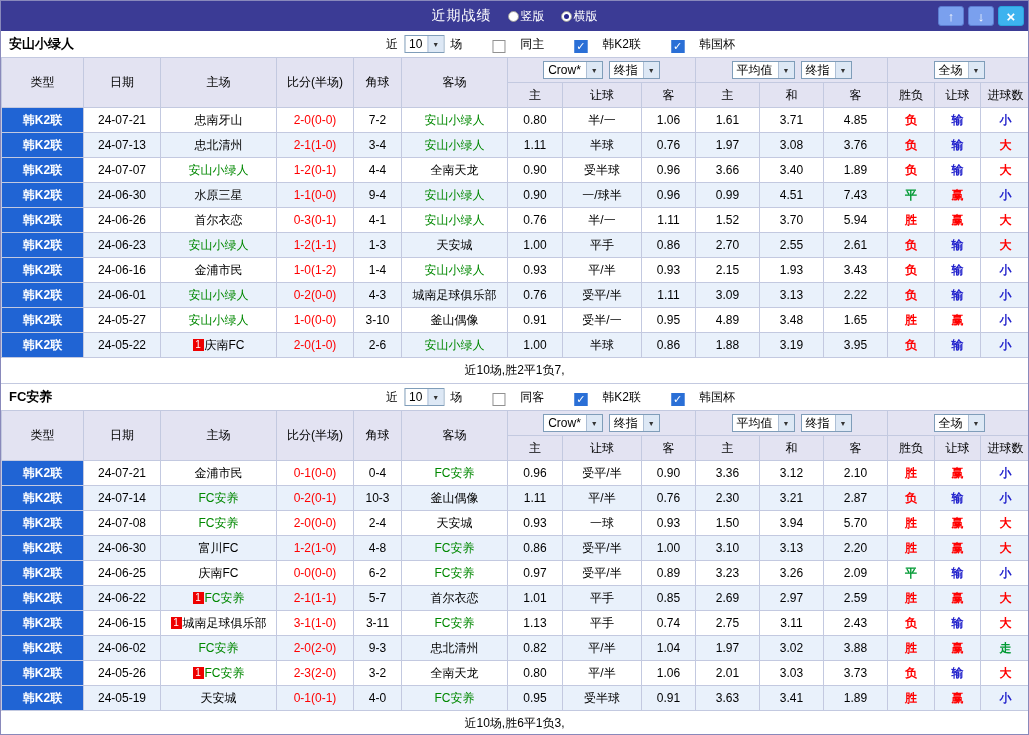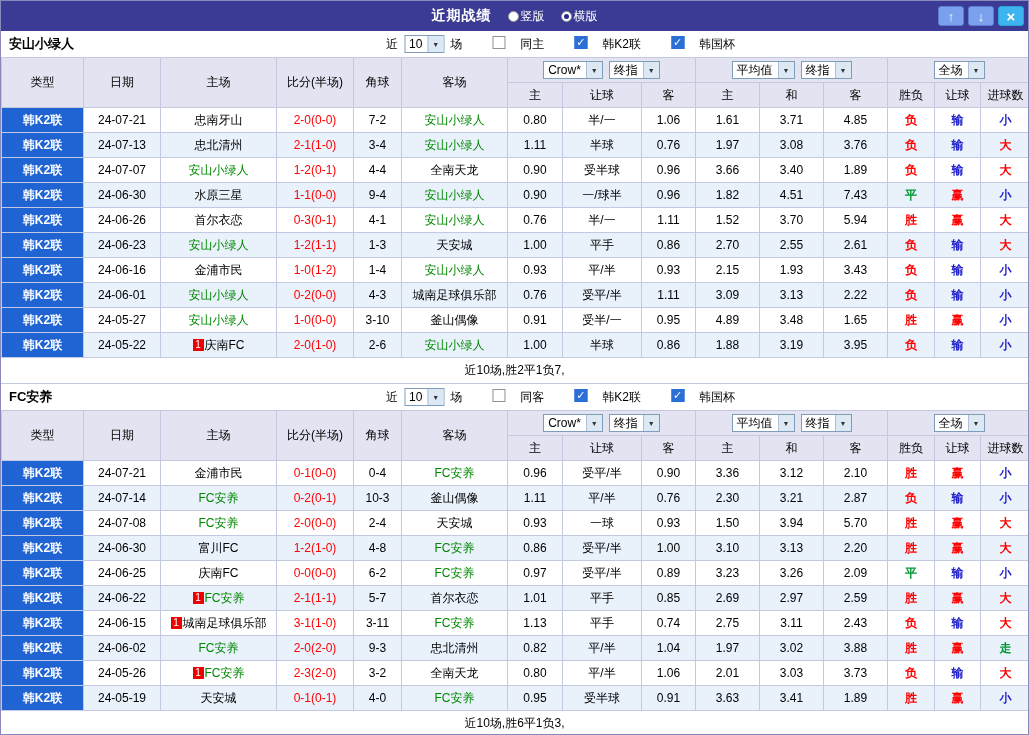--- a/index.html
+++ b/index.html
@@ -2,34 +2,34 @@
 <html style="--titlebar-bg: #3b3b95; --type-bg: #2064d4; --row-alt: #e9f1fb; --grid: #c3c9e0; --header-bg: #e3e3f2; --team-green: #008800; --score-red: #ff0000; --stat-red: #e60000; --updown-btn: #7aa0ee; --close-btn: #3db3ef; --check-blue: #2a6fd6; --badge-red: #ee0000;"><head>
 <meta charset="utf-8">
 <style>
   *{box-sizing:border-box;}
   html,body{margin:0;padding:0;background:#fff;font-family:"Liberation Sans","DejaVu Sans",sans-serif;}
   .app{width:1029px;height:735px;border:1px solid #8989bb;overflow:hidden;background:#fff;}
 
   
   .titlebar{position:relative;height:30px;background:var(--titlebar-bg);color:#fff;}
   .title-group{position:absolute;left:50%;top:50%;transform:translate(-50%,-50%);display:flex;align-items:center;gap:16px;white-space:nowrap;}
-  .title{font-size:14px;font-weight:bold;letter-spacing:1px;text-align:right;}
+  .title{font-size:14px;font-weight:normal;letter-spacing:1px;text-align:right;}
   .radio-opt{display:inline-flex;align-items:center;gap:2px;font-size:12px;cursor:pointer;}
   .radio{width:11px;height:11px;border-radius:50%;background:#fff;border:1px solid #999;position:relative;display:inline-block;}
   .radio.on::after{content:"";position:absolute;left:2px;top:2px;width:5px;height:5px;border-radius:50%;background:#28288f;}
   .winbtns{position:absolute;right:4px;top:50%;transform:translateY(-50%);display:flex;gap:4px;}
   .wbtn{width:26px;height:20px;display:flex;align-items:center;justify-content:center;border-radius:3px;color:#fff;font-size:13px;font-weight:bold;cursor:pointer;line-height:1;}
   .wbtn.updown{background:var(--updown-btn);border:1px solid #5b7cd0;}
   .wbtn.closebtn{background:var(--close-btn);border:1px solid #29a3dc;font-size:15px;}
 
   
   .filterbar{position:relative;height:26px;background:#fff;}
   .team-name{position:absolute;left:8px;top:50%;transform:translateY(-50%);font-size:13px;font-weight:bold;color:#000;}
   .filters{position:absolute;left:calc(50% + 46px);top:50%;transform:translate(-50%,-50%);display:flex;align-items:center;gap:6px;font-size:12px;white-space:nowrap;color:#000;}
-  .chk{display:inline-flex;align-items:flex-start;gap:15px;cursor:pointer;padding-left:24px;}
+  .chk{display:inline-flex;align-items:flex-end;gap:15px;cursor:pointer;padding-left:24px;}
   .checkbox{width:13px;height:13px;border:1px solid #919191;background:#fff;display:inline-block;position:relative;}
   .checkbox.on{background:var(--check-blue);border-color:var(--check-blue);}
   .checkbox.on::after{content:"✓";position:absolute;color:#fff;font-size:11px;left:1px;top:-1px;}
 
   
   .sel{display:inline-flex;align-items:center;height:18px;border:1px solid #7f9db9;background:#fff;font-size:12px;padding-left:4px;cursor:pointer;color:#000;}
   .sel .arr{margin-left:5px;width:16px;height:16px;background:#dde8f5;border-left:1px solid #aebfd5;display:flex;align-items:center;justify-content:center;font-size:7px;color:#333;}
   .selrow{display:flex;justify-content:center;align-items:center;gap:6px;}
 
   
@@ -229,21 +229,21 @@
           <tr class="alt">
             <td class="type">韩K2联</td>
             <td>24-06-30</td>
             <td>水原三星</td>
             <td class="score">1-1(0-0)</td>
             <td>9-4</td>
             <td class="hl">安山小绿人</td>
             <td>0.90</td>
             <td>一/球半</td>
             <td>0.96</td>
-            <td>1.82</td>
+            <td>0.99</td>
             <td>4.51</td>
             <td>7.43</td>
             <td class="bold" style="color: rgb(0, 153, 51);">平</td>
             <td class="bold" style="color: rgb(255, 0, 0);">赢</td>
             <td class="bold" style="color: rgb(35, 35, 204);">小</td>
           </tr>
           <tr>
             <td class="type">韩K2联</td>
             <td>24-06-26</td>
             <td>首尔衣恋</td>

